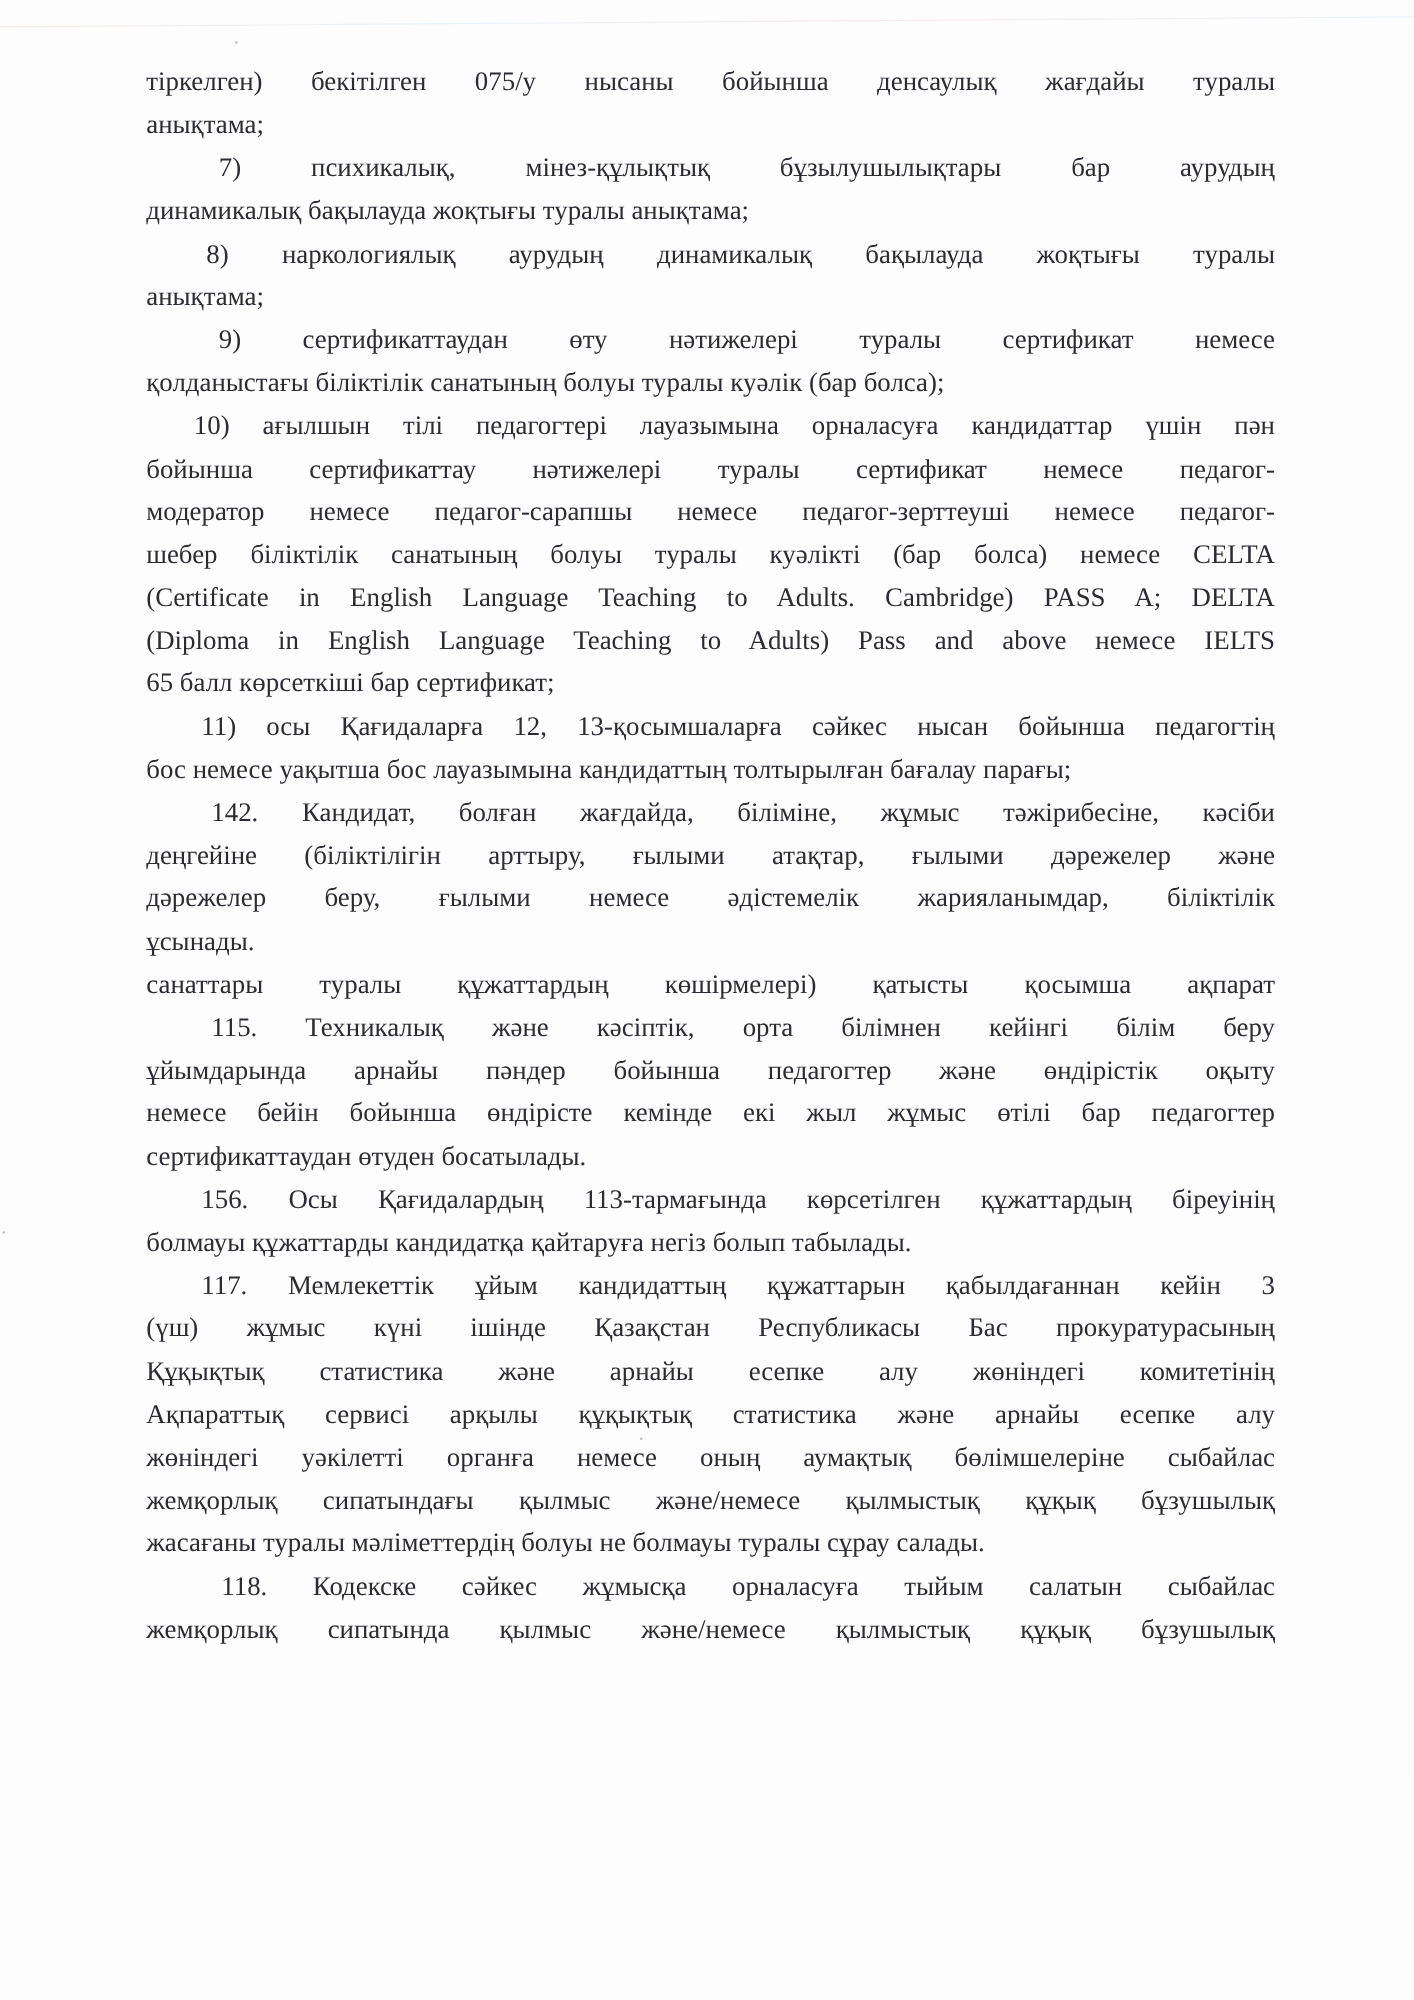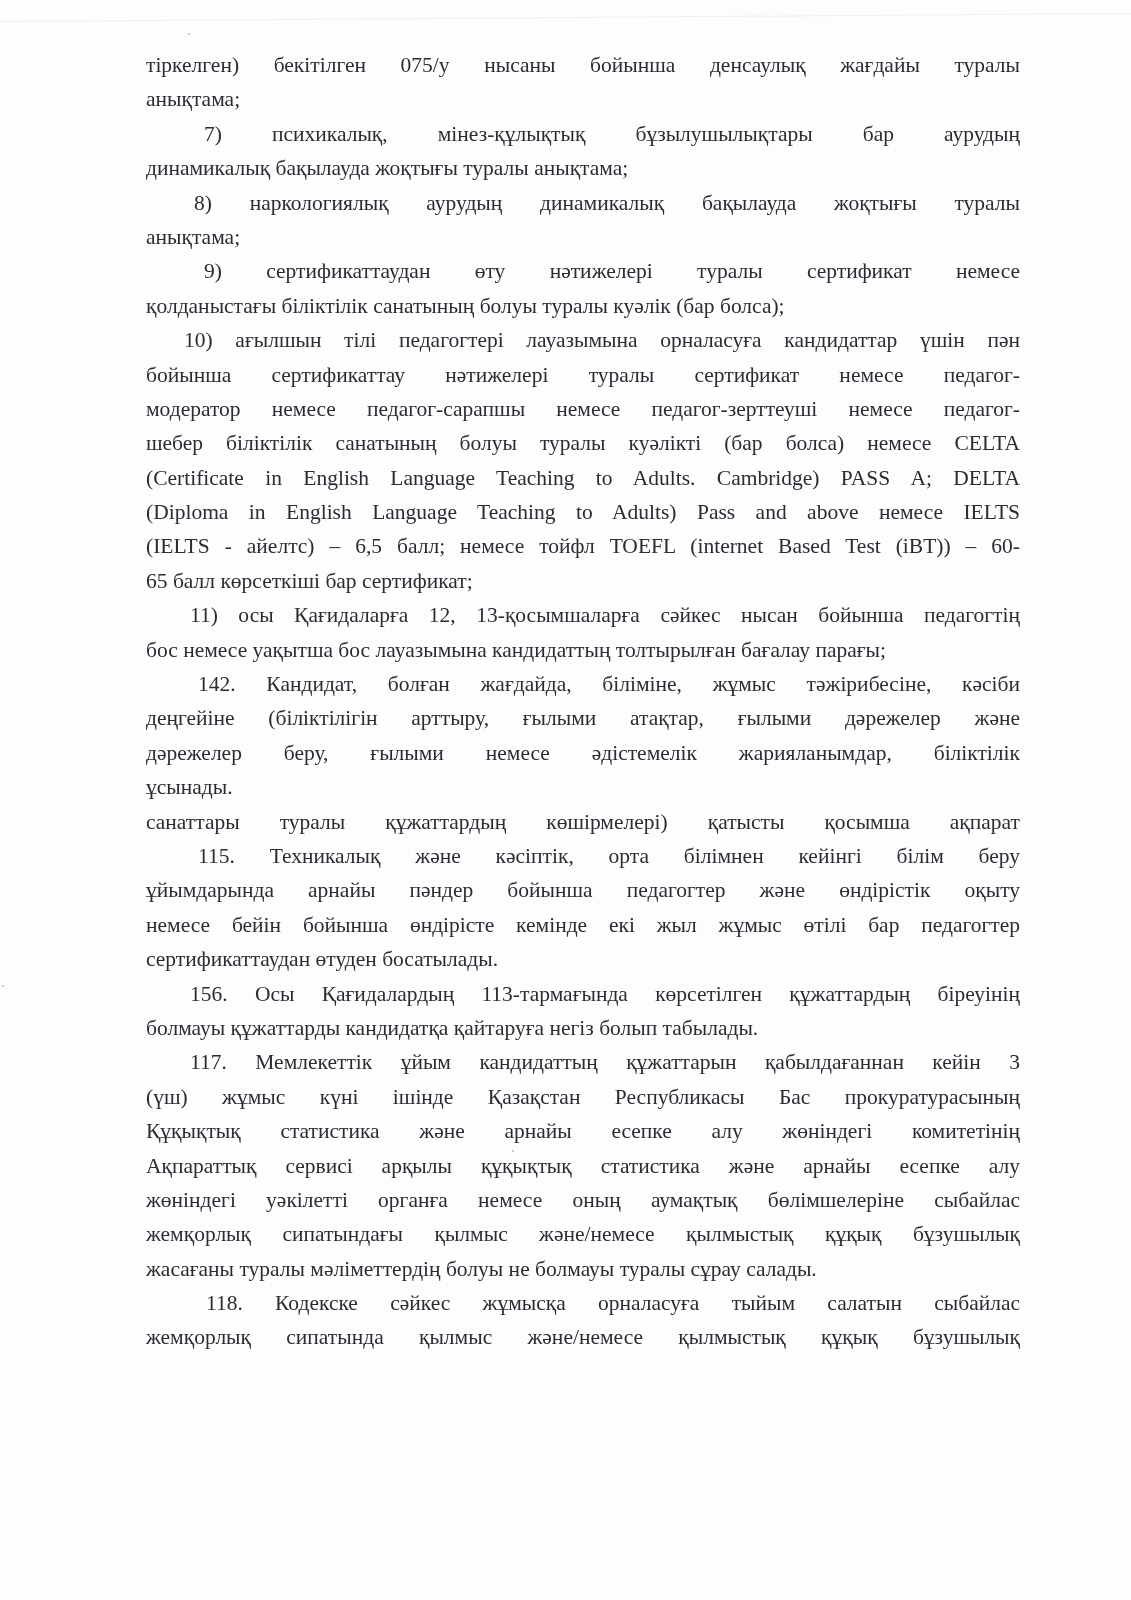--- a/index.html
+++ b/index.html
@@ -16,21 +16,21 @@
   }
   .speck { position: absolute; width: 2px; height: 2px; background: #bbb; border-radius: 1px; }
   .text {
     position: absolute; left: 117px; top: 48px; width: 903px;
     font-family: "Liberation Serif", "DejaVu Serif", serif;
     font-size: 21.5px; line-height: 34.4px; color: #2b2b34;
     text-align: justify;
   }
   .line {
     display: block; height: 34.4px; white-space: nowrap;
-    text-align: justify; text-align-last: justify; margin-left: 29px;
+    text-align: justify; text-align-last: justify;
   }
   .line.last { text-align-last: left; }
   .ind1 { padding-left: 58px; }
   .ind2 { padding-left: 48px; }
   .ind3 { padding-left: 38px; }
   .ind4 { padding-left: 44px; }
   .ind5 { padding-left: 52px; }
   .ind6 { padding-left: 60px; }
 </style>
 </head>
@@ -50,21 +50,20 @@
       <span class="line ind2">8) наркологиялық аурудың динамикалық бақылауда жоқтығы туралы</span>
       <span class="line last">анықтама;</span>
       <span class="line ind1">9) сертификаттаудан өту нәтижелері туралы сертификат немесе</span>
       <span class="line last">қолданыстағы біліктілік санатының болуы туралы куәлік (бар болса);</span>
       <span class="line ind3">10) ағылшын тілі педагогтері лауазымына орналасуға кандидаттар үшін пән</span>
       <span class="line">бойынша сертификаттау нәтижелері туралы сертификат немесе педагог-</span>
       <span class="line">модератор немесе педагог-сарапшы немесе педагог-зерттеуші немесе педагог-</span>
       <span class="line">шебер біліктілік санатының болуы туралы куәлікті (бар болса) немесе CELTA</span>
       <span class="line">(Certificate in English Language Teaching to Adults. Cambridge) PASS A; DELTA</span>
       <span class="line">(Diploma in English Language Teaching to Adults) Pass and above немесе IELTS</span>
-      <span class="line">(IELTS - айелтс) – 6,5 балл; немесе тойфл TOEFL (internet Based Test (iBT)) – 60-</span>
       <span class="line last">65 балл көрсеткіші бар сертификат;</span>
       <span class="line ind4">11) осы Қағидаларға 12, 13-қосымшаларға сәйкес нысан бойынша педагогтің</span>
       <span class="line last">бос немесе уақытша бос лауазымына кандидаттың толтырылған бағалау парағы;</span>
       <span class="line ind5">142. Кандидат, болған жағдайда, біліміне, жұмыс тәжірибесіне, кәсіби</span>
       <span class="line">деңгейіне (біліктілігін арттыру, ғылыми атақтар, ғылыми дәрежелер және</span>
       <span class="line">дәрежелер беру, ғылыми немесе әдістемелік жарияланымдар, біліктілік</span>
       <span class="line last">ұсынады.</span>
       <span class="line">санаттары туралы құжаттардың көшірмелері) қатысты қосымша ақпарат</span>
       <span class="line ind5">115. Техникалық және кәсіптік, орта білімнен кейінгі білім беру</span>
       <span class="line">ұйымдарында арнайы пәндер бойынша педагогтер және өндірістік оқыту</span>

